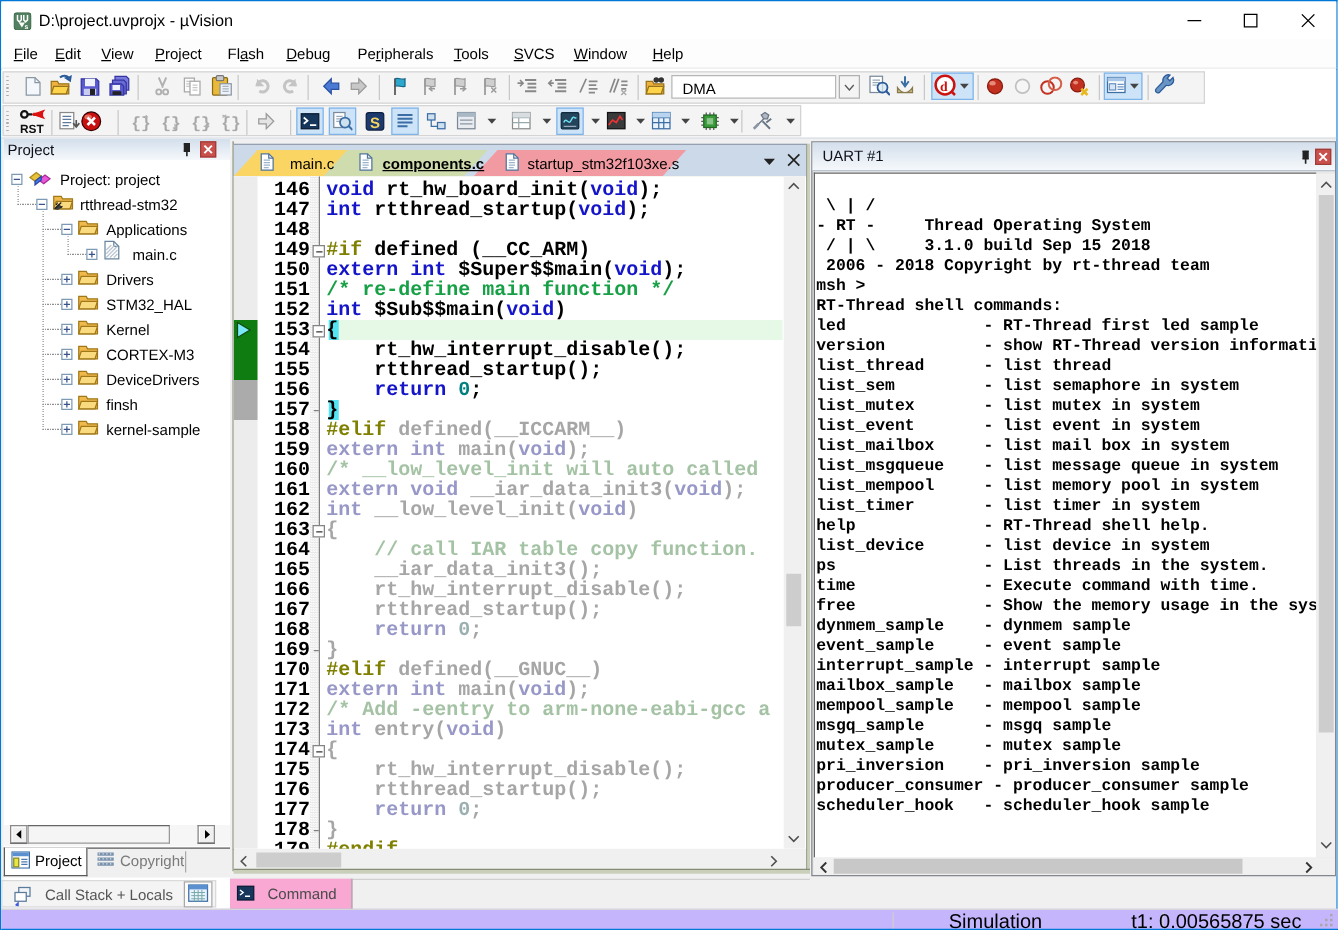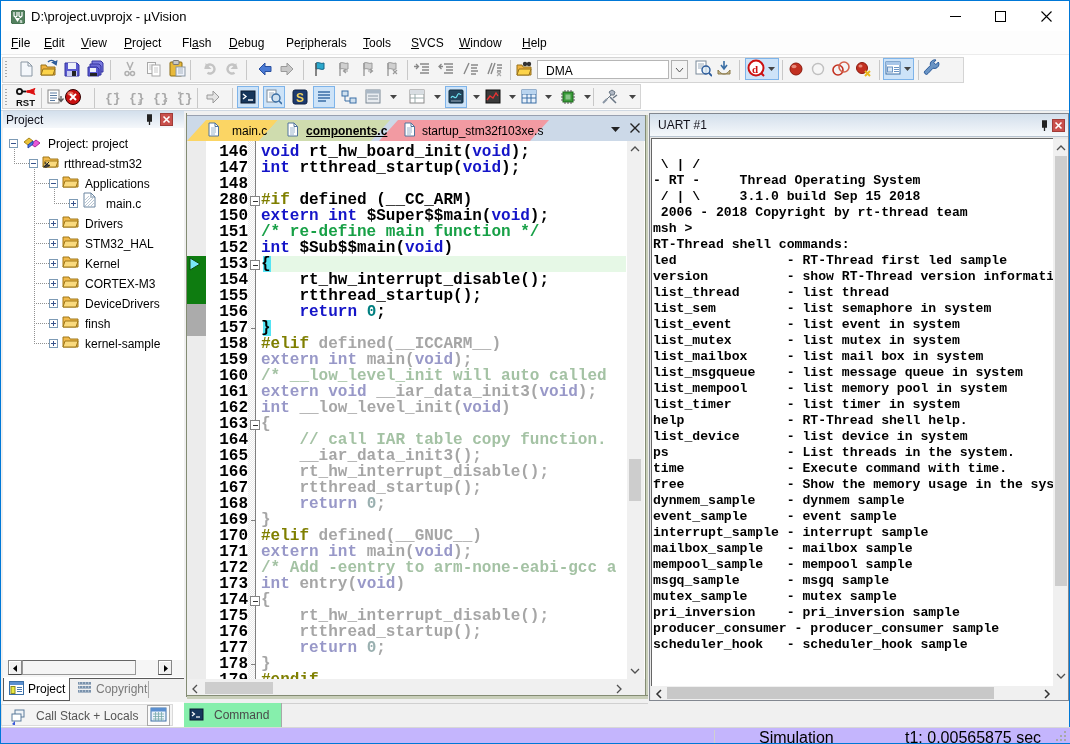--- a/index.html
+++ b/index.html
@@ -40,21 +40,21 @@
 .fbox i{position:absolute;left:1.5px;top:3.5px;width:5px;height:1px;background:#333}
 .ftick{position:absolute;left:64px;width:4px;height:1px;background:#808080}
 #edv{position:absolute;left:440px;top:0;width:17px;height:538px;background:#f0f0f0}
 #edh{position:absolute;left:0;top:567px;width:458px;height:16px;background:#f0f0f0}
 #uart{position:absolute;left:648px;top:2px;width:420px;height:588px;background:#e8e8e8;border:1px solid #828790}
 #uarth{position:absolute;left:0;top:0;width:418px;height:23px;background:linear-gradient(#d3dfec,#f5f8fb);font-size:12px;color:#10101a;border-bottom:1px solid #b8c4d0}
 #term{position:absolute;left:1px;top:24px;width:402px;height:548px;background:#fff;border-left:1px solid #666;border-top:1px solid #666;overflow:hidden;font-family:"Liberation Mono",monospace;font-weight:bold;font-size:13.12px;line-height:16px;color:#000;padding:18px 0 0 1px}
 .tl{height:16px;white-space:pre}
 #uartv{position:absolute;left:403px;top:25px;width:15px;height:547px;background:#f0f0f0}
 #uarthsb{position:absolute;left:1px;top:572px;width:417px;height:14px;background:#f0f0f0}
-#cmdtab{position:absolute;left:183px;top:592px;width:98px;height:25px;background:#86efac;border-right:1px solid #a8a8a8;border-bottom:1px solid #a8a8a8}
+#cmdtab{position:absolute;left:183px;top:592px;width:98px;height:25px;background:#f9a8d4;border-right:1px solid #a8a8a8;border-bottom:1px solid #a8a8a8}
 </style></head><body>
 <div id="win">
  <div id="title">
   <svg class="a" style="left:10px;top:8px" width="14" height="14" viewBox="0 0 14 14">
         <rect x="0" y="0" width="14" height="14" rx="3" fill="#53815f" stroke="#3e6a4a"></rect>
         <path d="M3 2v4l1.5 1.5L6 6V2M8 2v4l1.5 1.5L11 6V2" stroke="#fff" stroke-width="1.2" fill="none"></path>
         <path d="M4 8l2.5 4L9 8z" fill="#fff"></path>
         <text x="8.5" y="13" font-size="5.5" font-weight="bold" fill="#fff" font-family="Liberation Sans">s</text>
       </svg>
   <span class="a" style="left:30px;top:7px">D:\project.uvprojx - µVision</span>
@@ -582,21 +582,21 @@
           </svg>
     <div class="a" style="left:61px;top:0;width:7px;height:538px;background:repeating-conic-gradient(#fff 0% 25%,#e8e8e8 0% 50%) 0 0/2px 2px"></div>
     <div class="a" style="left:68px;top:0;width:1px;height:538px;background:#808080"></div>
     <div class="a" style="left:76px;top:115px;width:363px;height:16px;background:#e6f8e6"></div>
     <div class="a" style="left:76px;top:115px;width:8px;height:16px;background:#55e4f4"></div>
     <div class="a" style="left:76px;top:179px;width:8px;height:16px;background:#55e4f4"></div>
     <div id="nums">
             <div class="cl">146</div>
             <div class="cl">147</div>
             <div class="cl">148</div>
-            <div class="cl">280</div>
+            <div class="cl">149</div>
             <div class="cl">150</div>
             <div class="cl">151</div>
             <div class="cl">152</div>
             <div class="cl">153</div>
             <div class="cl">154</div>
             <div class="cl">155</div>
             <div class="cl">156</div>
             <div class="cl">157</div>
             <div class="cl">158</div>
             <div class="cl">159</div>
@@ -676,22 +676,22 @@
           <div class="tl"> \ | /</div>
           <div class="tl">- RT -     Thread Operating System</div>
           <div class="tl"> / | \     3.1.0 build Sep 15 2018</div>
           <div class="tl"> 2006 - 2018 Copyright by rt-thread team</div>
           <div class="tl">msh &gt;</div>
           <div class="tl">RT-Thread shell commands:</div>
           <div class="tl">led              - RT-Thread first led sample</div>
           <div class="tl">version          - show RT-Thread version information</div>
           <div class="tl">list_thread      - list thread</div>
           <div class="tl">list_sem         - list semaphore in system</div>
+          <div class="tl">list_mutex       - list mutex in system</div>
           <div class="tl">list_event       - list event in system</div>
-          <div class="tl">list_mutex       - list mutex in system</div>
           <div class="tl">list_mailbox     - list mail box in system</div>
           <div class="tl">list_msgqueue    - list message queue in system</div>
           <div class="tl">list_mempool     - list memory pool in system</div>
           <div class="tl">list_timer       - list timer in system</div>
           <div class="tl">help             - RT-Thread shell help.</div>
           <div class="tl">list_device      - list device in system</div>
           <div class="tl">ps               - List threads in the system.</div>
           <div class="tl">time             - Execute command with time.</div>
           <div class="tl">free             - Show the memory usage in the system.</div>
           <div class="tl">dynmem_sample    - dynmem sample</div>

